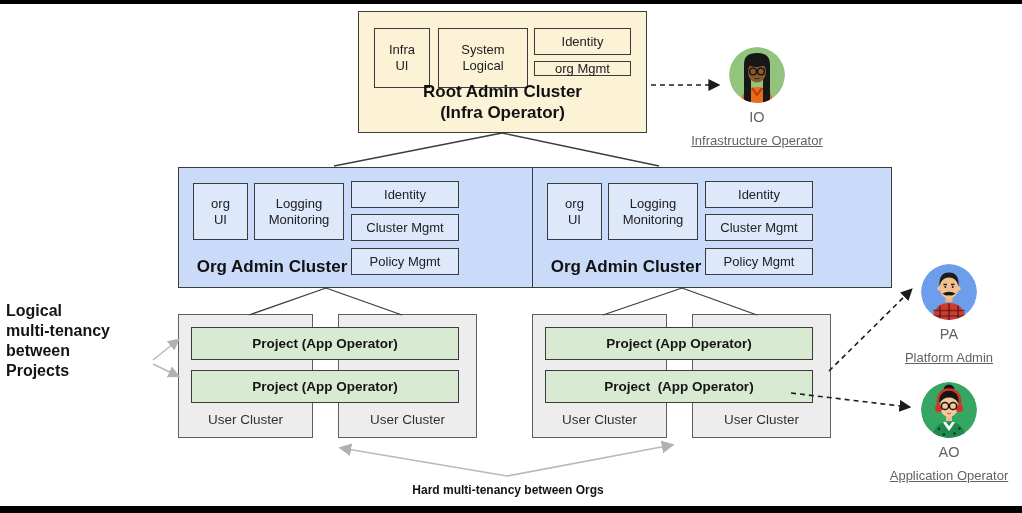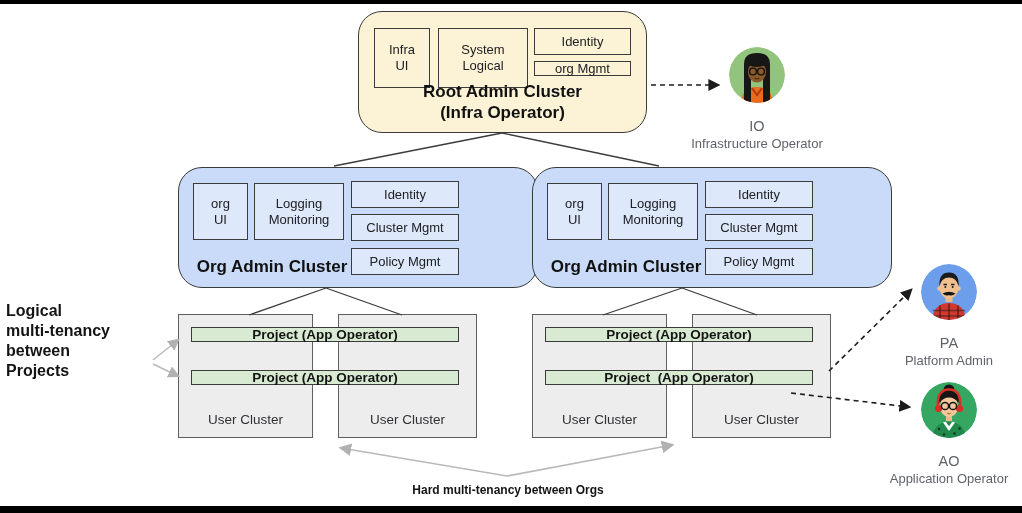--- a/index.html
+++ b/index.html
@@ -4,21 +4,21 @@
 <style>
   html,body{margin:0;padding:0;background:#fff;}
   .stage{
     position:relative;width:1022px;height:513px;background:#ffffff;overflow:hidden;
     font-family:"Liberation Sans",sans-serif;color:#202124;
   }
   .blackbar{position:absolute;left:0;width:1022px;background:#000;}
   .blackbar.top{top:0;height:4px;}
   .blackbar.bottom{bottom:0;height:7px;}
 
-  .box{position:absolute;box-sizing:border-box;border-radius:24px;}
+  .box{position:absolute;box-sizing:border-box;}
   .root-cluster{left:358px;top:11px;width:289px;height:122px;background:#fcf3d6;border:1.5px solid #3b3b3b;}
   .org-cluster{top:167px;width:360px;height:121px;background:#c9dbf8;border:1.5px solid #3b3b3b;}
   .org-left{left:178px;} .org-right{left:532px;}
 
   .comp{
     position:absolute;box-sizing:border-box;border:1.5px solid #3b3b3b;
     display:flex;align-items:center;justify-content:center;text-align:center;
     font-size:13px;line-height:1.2;color:#202124;
   }
   .root-cluster .comp{background:#fcf3d6;}
@@ -38,43 +38,43 @@
   .user-box{
     position:absolute;top:0;height:124px;box-sizing:border-box;
     background:#ededed;border:1.5px solid #5f5f5f;
   }
   .user-box.a{left:0;width:135px;} .user-box.b{left:160px;width:139px;}
   .user-box-label{
     position:absolute;bottom:10px;left:0;right:0;text-align:center;
     font-size:13.5px;color:#303134;
   }
   .project-bar{
-    position:absolute;left:13px;width:268px;height:15px;box-sizing:border-box;
+    position:absolute;left:13px;width:268px;height:33px;box-sizing:border-box;
     background:#d9ead3;border:1.5px solid #3b3b3b;z-index:2;
     display:flex;align-items:center;justify-content:center;
     font-weight:bold;font-size:13.5px;color:#141414;
   }
   .project-bar.p1{top:13px;} .project-bar.p2{top:56px;}
 
   .side-label{
     position:absolute;left:6px;top:301px;width:132px;
     font-weight:bold;font-size:16px;line-height:20px;color:#141414;
   }
   .bottom-label{
     position:absolute;left:308px;top:483px;width:400px;text-align:center;
     font-weight:bold;font-size:12px;color:#141414;
   }
 
   .persona{position:absolute;width:180px;text-align:center;}
   .persona svg{display:block;margin:0 auto;}
   .persona-io{left:667px;top:47px;}
   .persona-pa{left:859px;top:264px;}
   .persona-ao{left:859px;top:382px;}
-  .persona-id{margin-top:15px;font-size:14.5px;color:#5f6368;}
-  .persona-role{margin-top:2px;font-size:13px;color:#5f6368;}
+  .persona-id{margin-top:6px;font-size:14.5px;color:#5f6368;}
+  .persona-role{margin-top:8px;font-size:13px;color:#5f6368;text-decoration:underline;}
 
   svg.connectors{position:absolute;left:0;top:0;z-index:4;pointer-events:none;}
 </style>
 </head>
 <body>
 
 <div class="stage">
 
   <div class="blackbar top"></div>
   <div class="blackbar bottom"></div>

